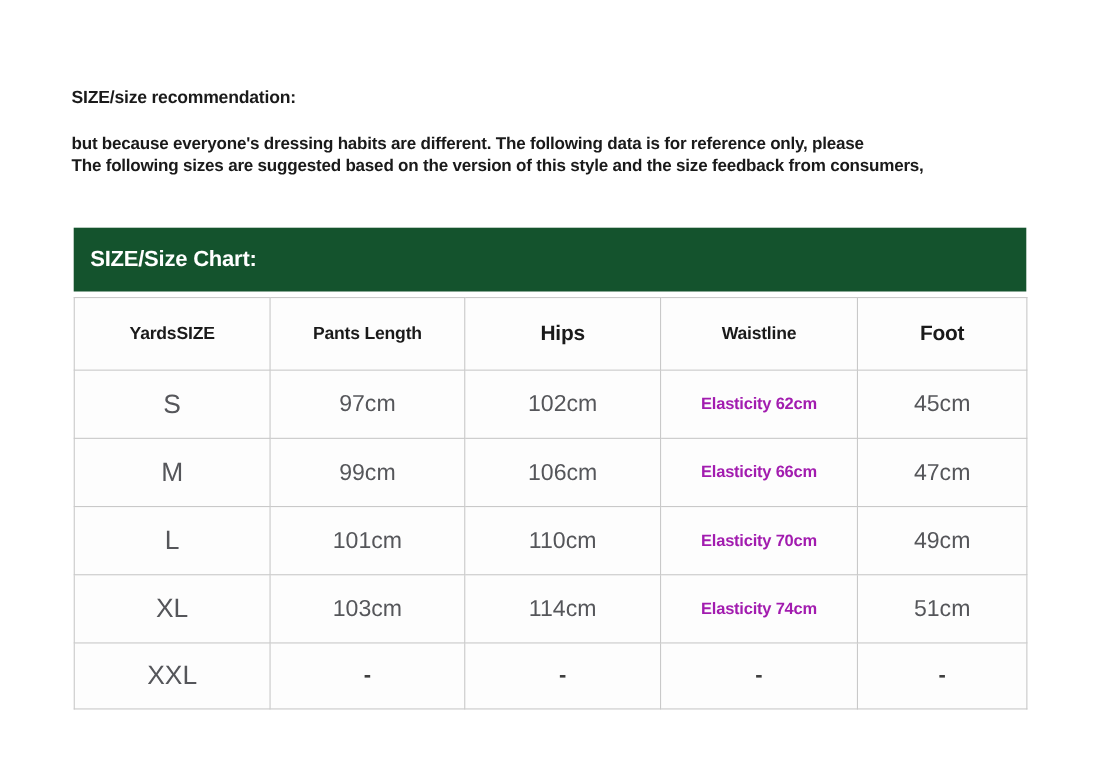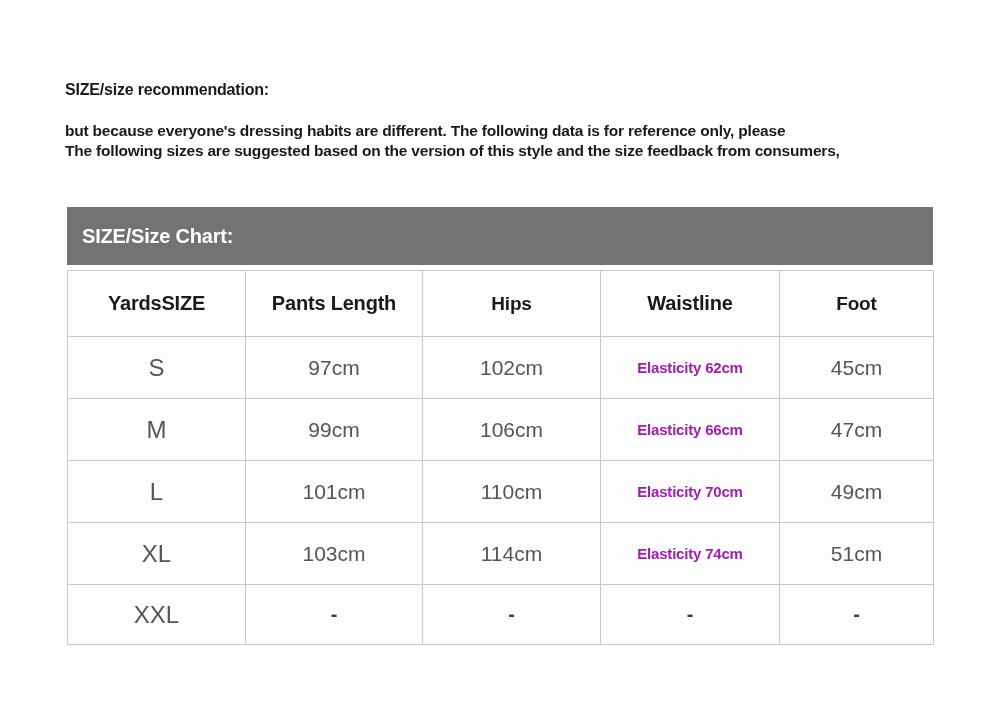--- a/index.html
+++ b/index.html
@@ -35,21 +35,21 @@
     line-height: 19.5px;
     letter-spacing: -0.2px;
   }
 
   .banner {
     position: absolute;
     left: 67px;
     top: 207px;
     width: 866px;
     height: 58px;
-    background: #737373;
+    background: #14532d;
     display: flex;
     align-items: center;
     padding-left: 15px;
   }
   .banner-title {
     color: #ffffff;
     font-weight: bold;
     font-size: 20px;
     letter-spacing: -0.2px;
   }
@@ -67,21 +67,21 @@
     border: 1px solid #c9c9c9;
     text-align: center;
     vertical-align: middle;
     overflow: hidden;
   }
   .size-table thead tr { height: 66px; }
   .size-table tbody tr { height: 62px; }
   .size-table tbody tr:last-child { height: 60px; }
 
   .size-table th {
-    font-size: 20px;
+    font-size: 16px;
     font-weight: bold;
     color: #1a1a1a;
     letter-spacing: -0.2px;
   }
   .size-table th.th-large { font-size: 19px; }
 
   .cell-size {
     font-size: 24px;
     color: #55565a;
     font-weight: normal;

